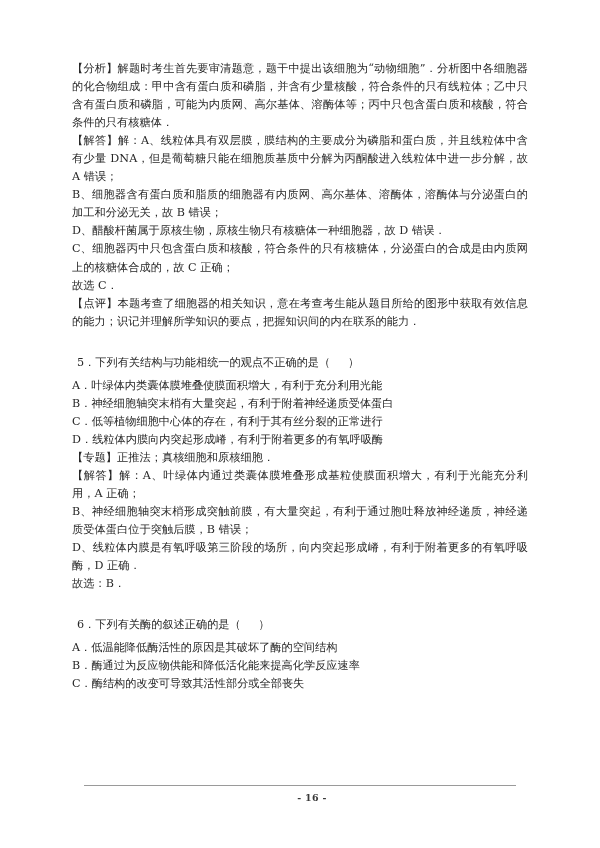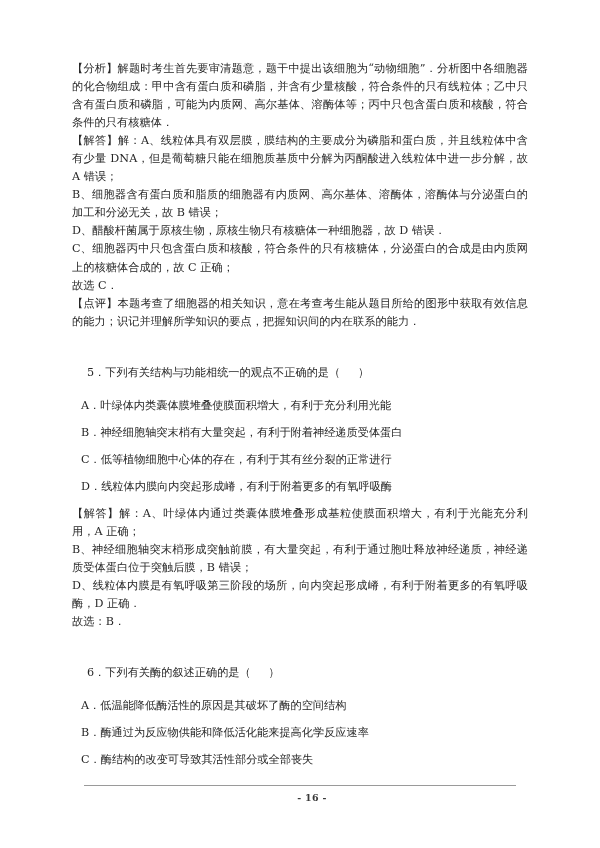--- a/index.html
+++ b/index.html
@@ -35,29 +35,29 @@
     line-height: 18.05px;
     text-align: justify;
     text-justify: inter-ideograph;
     letter-spacing: 0.05px;
     color: #272727;
   }
   .gap-block {
     height: 18px;
   }
   .qline {
-    margin: 15px;
+    margin: 5px;
     font-size: 11.2px;
     line-height: 18.05px;
     color: #272727;
     text-indent: 0;
     white-space: pre;
   }
   .opt {
-    margin: 9px;
+    margin: 0;
     font-size: 11.2px;
     line-height: 18.05px;
     color: #272727;
     white-space: pre;
   }
   .footer-rule {
     position: absolute;
     left: 84px;
     top: 785px;
     width: 432px;
@@ -88,20 +88,21 @@
       <p class="para">D、醋酸杆菌属于原核生物，原核生物只有核糖体一种细胞器，故 D 错误．</p>
       <p class="para">C、细胞器丙中只包含蛋白质和核酸，符合条件的只有核糖体，分泌蛋白的合成是由内质网上的核糖体合成的，故 C 正确；</p>
       <p class="para">故选 C．</p>
       <p class="para">【点评】本题考查了细胞器的相关知识，意在考查考生能从题目所给的图形中获取有效信息的能力；识记并理解所学知识的要点，把握知识间的内在联系的能力．</p>
       <div class="gap-block"></div>
       <p class="qline">5．下列有关结构与功能相统一的观点不正确的是（     ）</p>
       <p class="opt">A．叶绿体内类囊体膜堆叠使膜面积增大，有利于充分利用光能</p>
       <p class="opt">B．神经细胞轴突末梢有大量突起，有利于附着神经递质受体蛋白</p>
       <p class="opt">C．低等植物细胞中心体的存在，有利于其有丝分裂的正常进行</p>
       <p class="opt">D．线粒体内膜向内突起形成嵴，有利于附着更多的有氧呼吸酶</p>
+      <p class="para">【专题】正推法；真核细胞和原核细胞．</p>
       <p class="para">【解答】解：A、叶绿体内通过类囊体膜堆叠形成基粒使膜面积增大，有利于光能充分利用，A 正确；</p>
       <p class="para">B、神经细胞轴突末梢形成突触前膜，有大量突起，有利于通过胞吐释放神经递质，神经递质受体蛋白位于突触后膜，B 错误；</p>
       <p class="para">D、线粒体内膜是有氧呼吸第三阶段的场所，向内突起形成嵴，有利于附着更多的有氧呼吸酶，D 正确．</p>
       <p class="para">故选：B．</p>
       <div class="gap-block"></div>
       <p class="qline">6．下列有关酶的叙述正确的是（     ）</p>
       <p class="opt">A．低温能降低酶活性的原因是其破坏了酶的空间结构</p>
       <p class="opt">B．酶通过为反应物供能和降低活化能来提高化学反应速率</p>
       <p class="opt">C．酶结构的改变可导致其活性部分或全部丧失</p>
     </div>

